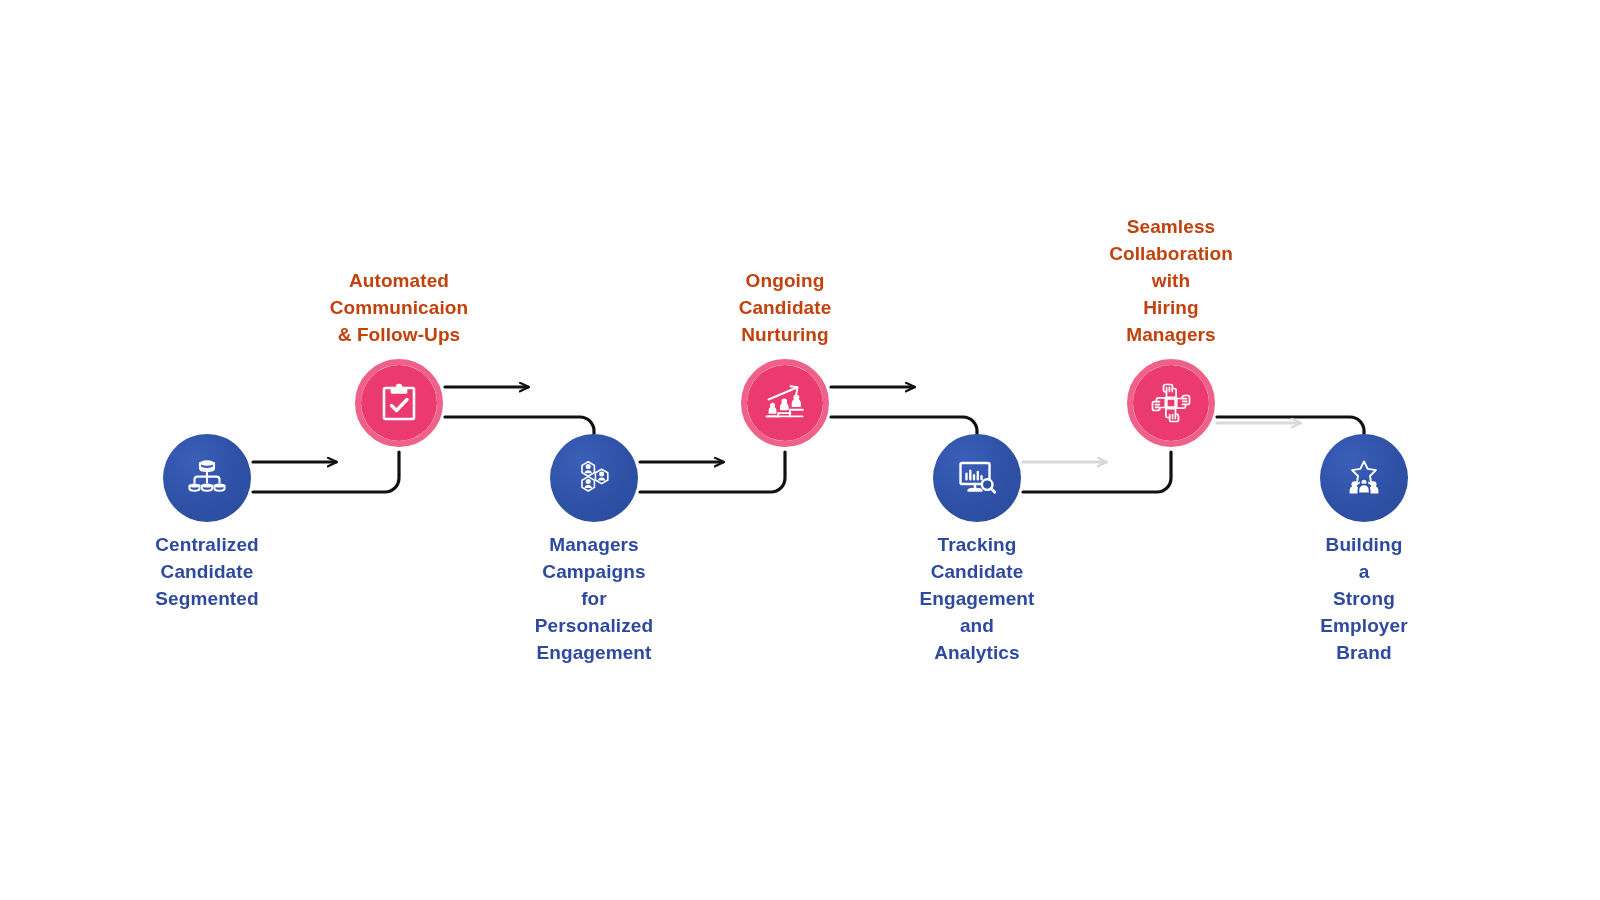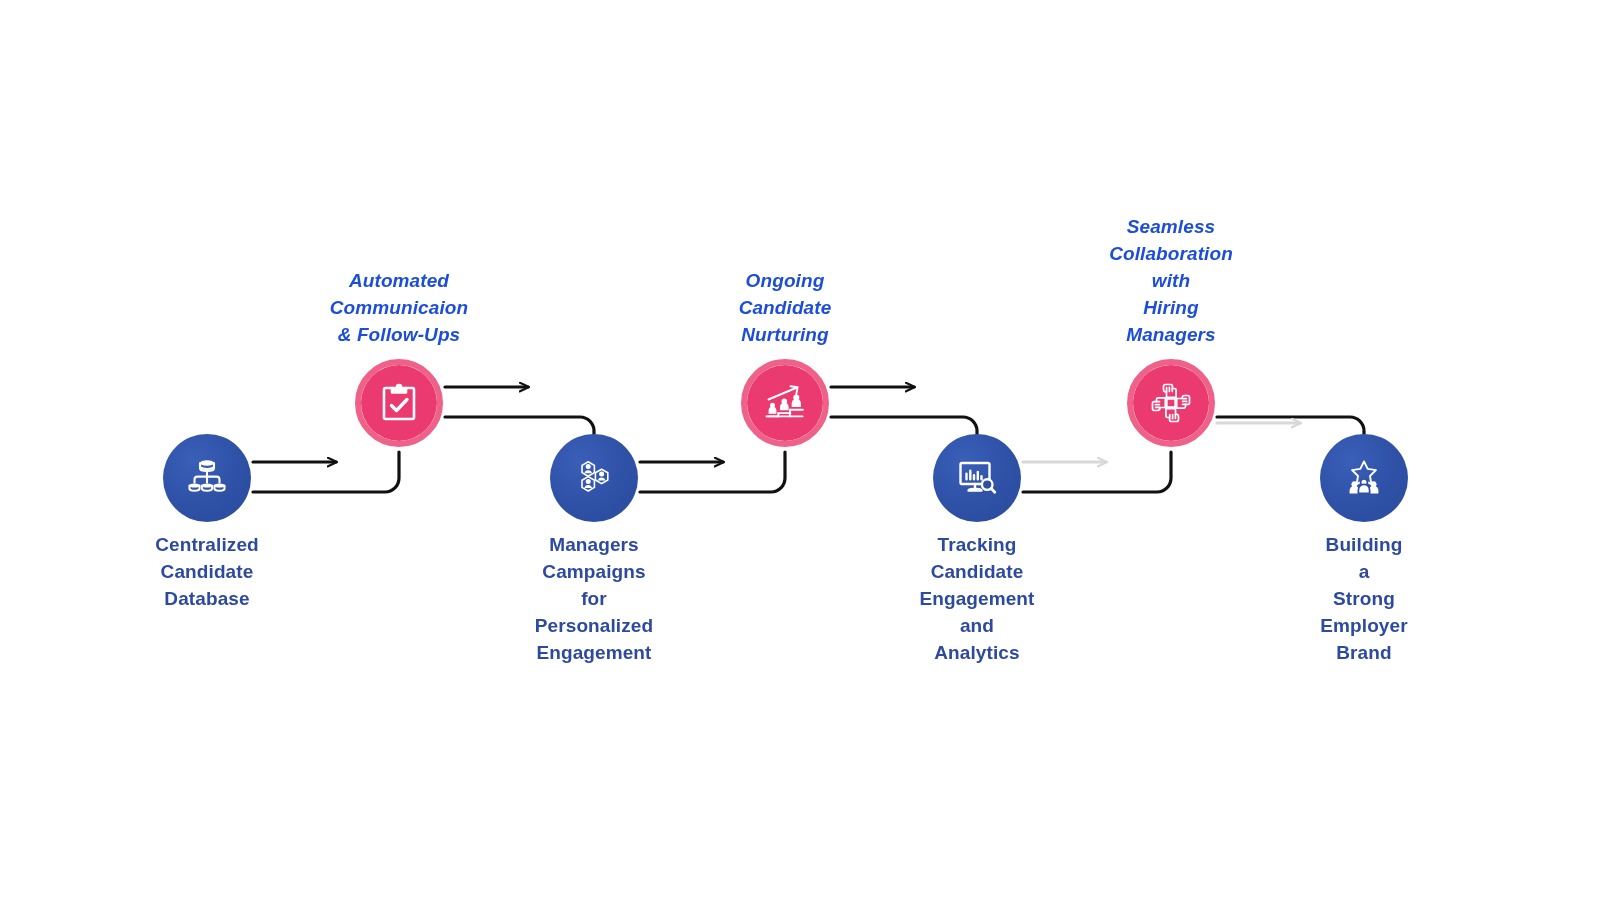--- a/index.html
+++ b/index.html
@@ -60,21 +60,21 @@
   .label {
     position: absolute;
     text-align: center;
     font-weight: bold;
     font-size: 19px;
     line-height: 1.42;
     letter-spacing: 0.1px;
     white-space: pre-line;
     transform: translateX(-50%);
   }
-  .label.pink  { color: #1d4ed8; font-style: italic; }
+  .label.pink  { color: #c2410c; }
   .label.blue  { color: #2e4a9e; }
 
   
   .label.above {
     bottom: 54px;
   }
   
   .label.below {
     top: 54px;
   }
@@ -139,21 +139,21 @@
           <path d="M6.5 31.6v3.1c0 1.1 2.24 2 5 2s5-.9 5-2v-3.1"></path>
           <ellipse cx="24" cy="31.6" rx="5" ry="2" fill="#fff" stroke="none"></ellipse>
           <path d="M19 31.6v3.1c0 1.1 2.24 2 5 2s5-.9 5-2v-3.1"></path>
           <ellipse cx="36.5" cy="31.6" rx="5" ry="2" fill="#fff" stroke="none"></ellipse>
           <path d="M31.5 31.6v3.1c0 1.1 2.24 2 5 2s5-.9 5-2v-3.1"></path>
         </svg>
       </span>
     </div>
     <div class="label blue below">Centralized
 Candidate
-Database</div>
+Segmented</div>
   </div>
 
   <div class="node" style="left:399px; top:403px;">
     <div class="bubble pink">
       <span>
         <svg width="44" height="44" viewBox="0 0 44 44" fill="none" stroke="#ffffff" stroke-width="2.6" stroke-linecap="round" stroke-linejoin="round">
           <rect x="7" y="7" width="30" height="31" rx="1.5"></rect>
           <path d="M15 7v4.5h14V7" fill="#ffffff" stroke="#ffffff"></path>
           <circle cx="22" cy="6.2" r="3.4" fill="#ffffff" stroke="none"></circle>
           <path d="M14.5 24.5l5 5 10.5-11" stroke-width="3.4"></path>

